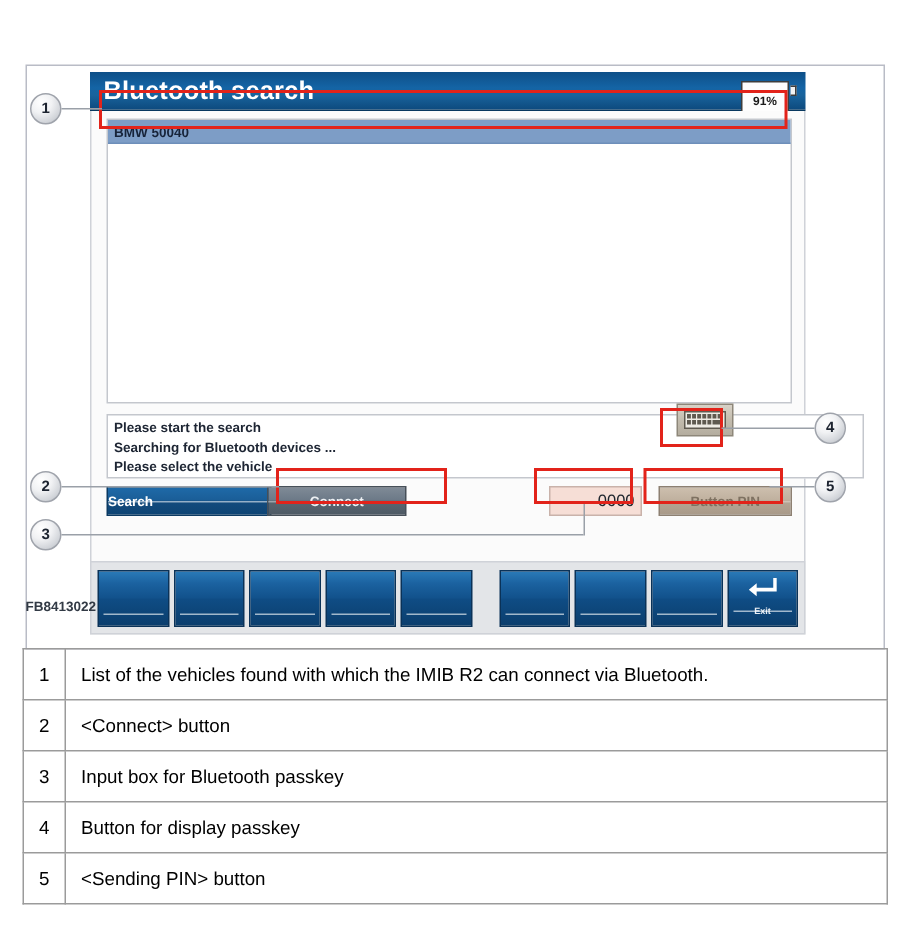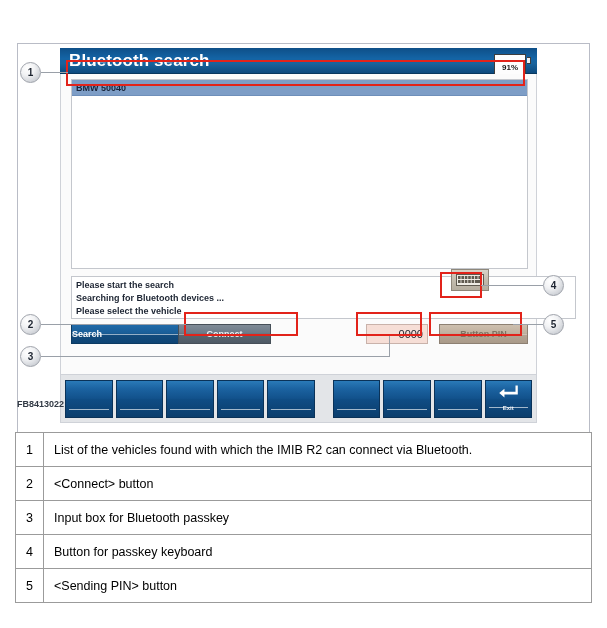--- a/index.html
+++ b/index.html
@@ -423,20 +423,20 @@
     <tr>
       <td class="num">2</td>
       <td class="desc">&lt;Connect&gt; button</td>
     </tr>
     <tr>
       <td class="num">3</td>
       <td class="desc">Input box for Bluetooth passkey</td>
     </tr>
     <tr>
       <td class="num">4</td>
-      <td class="desc">Button for passkey keyboard</td>
+      <td class="desc">Button for display passkey</td>
     </tr>
     <tr>
       <td class="num">5</td>
       <td class="desc">&lt;Sending PIN&gt; button</td>
     </tr>
   </tbody>
 </table>
 
 </body></html>

